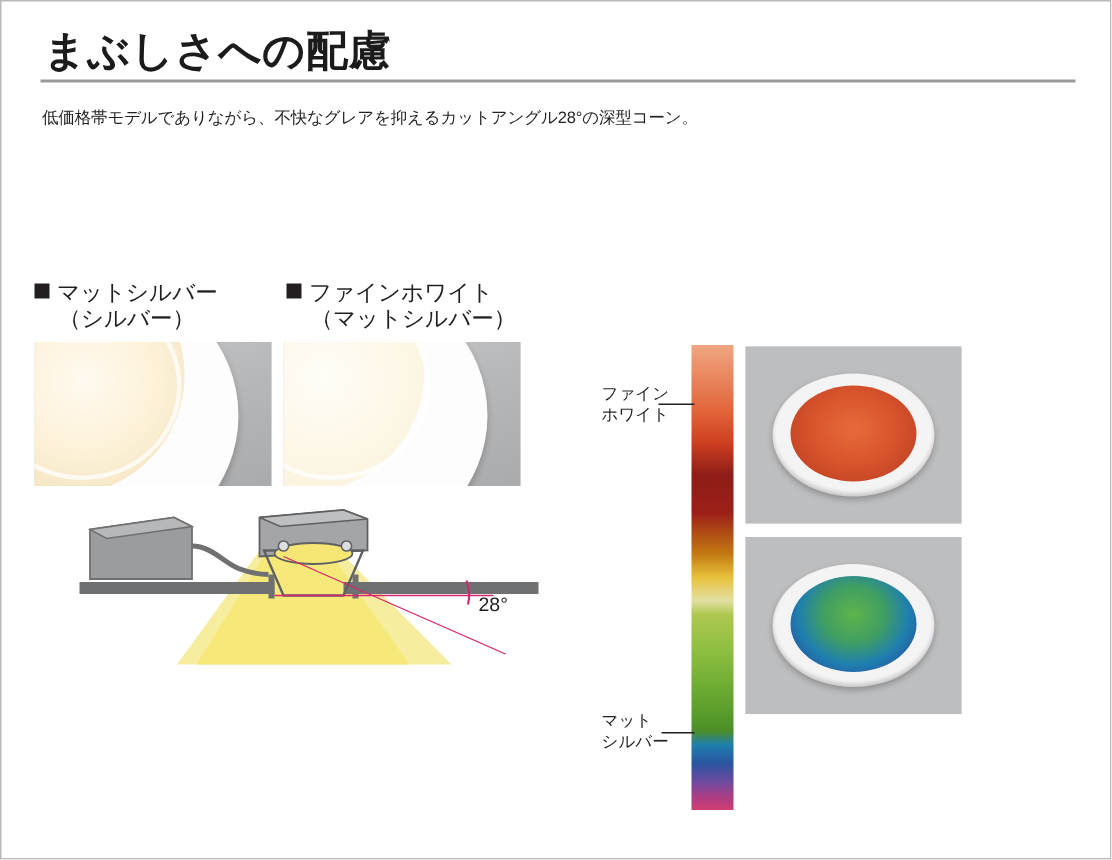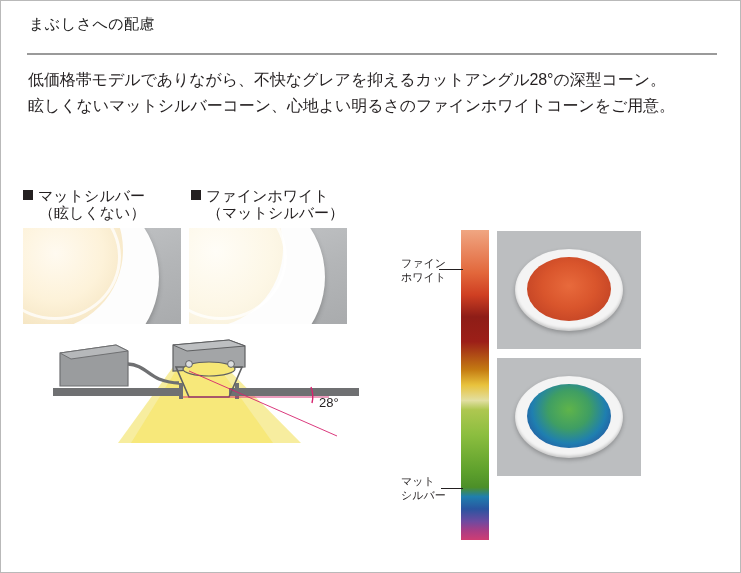--- a/index.html
+++ b/index.html
@@ -19,42 +19,42 @@
     border: 1px solid #b9b9b9;
     box-sizing: border-box;
     overflow: hidden;
   }
 
   
   .page-title {
     position: absolute;
     left: 28px;
     top: 14px;
-    font-size: 15px;
-    font-weight: normal;
+    font-size: 28px;
+    font-weight: bold;
     letter-spacing: .5px;
     color: #1b1b1b;
     white-space: nowrap;
   }
   .title-rule {
     position: absolute;
     left: 26px;
     top: 52px;
     width: 690px;
     height: 2px;
     background: #9a9a9a;
   }
 
   
   .lede {
     position: absolute;
     left: 27px;
     top: 66px;
     width: 694px;
-    font-size: 16px;
+    font-size: 11px;
     line-height: 25.5px;
     letter-spacing: -0.1px;
     color: #231f20;
   }
   .lede div { white-space: nowrap; }
 
   
   .cap {
     position: absolute;
     font-size: 15px;
@@ -214,26 +214,25 @@
 </head>
 <body>
 
 <div id="page">
 
   <div class="page-title">まぶしさへの配慮</div>
   <div class="title-rule"></div>
 
   <div class="lede">
     <div>低価格帯モデルでありながら、不快なグレアを抑えるカットアングル28°の深型コーン。</div>
-    <div>眩しくないマットシルバーコーン、心地よい明るさのファインホワイトコーンをご用意。</div>
   </div>
 
   <div class="cap" id="cap-silver">
     <span class="sq"></span><span>マットシルバー</span>
-    <span class="sub">（眩しくない）</span>
+    <span class="sub">（シルバー）</span>
   </div>
   <div class="cap" id="cap-white">
     <span class="sq"></span><span>ファインホワイト</span>
     <span class="sub">（マットシルバー）</span>
   </div>
 
   <div class="photo" id="photo-silver">
     <div class="wall"></div>
     <div class="rim"></div>
     <div class="cone"></div>

